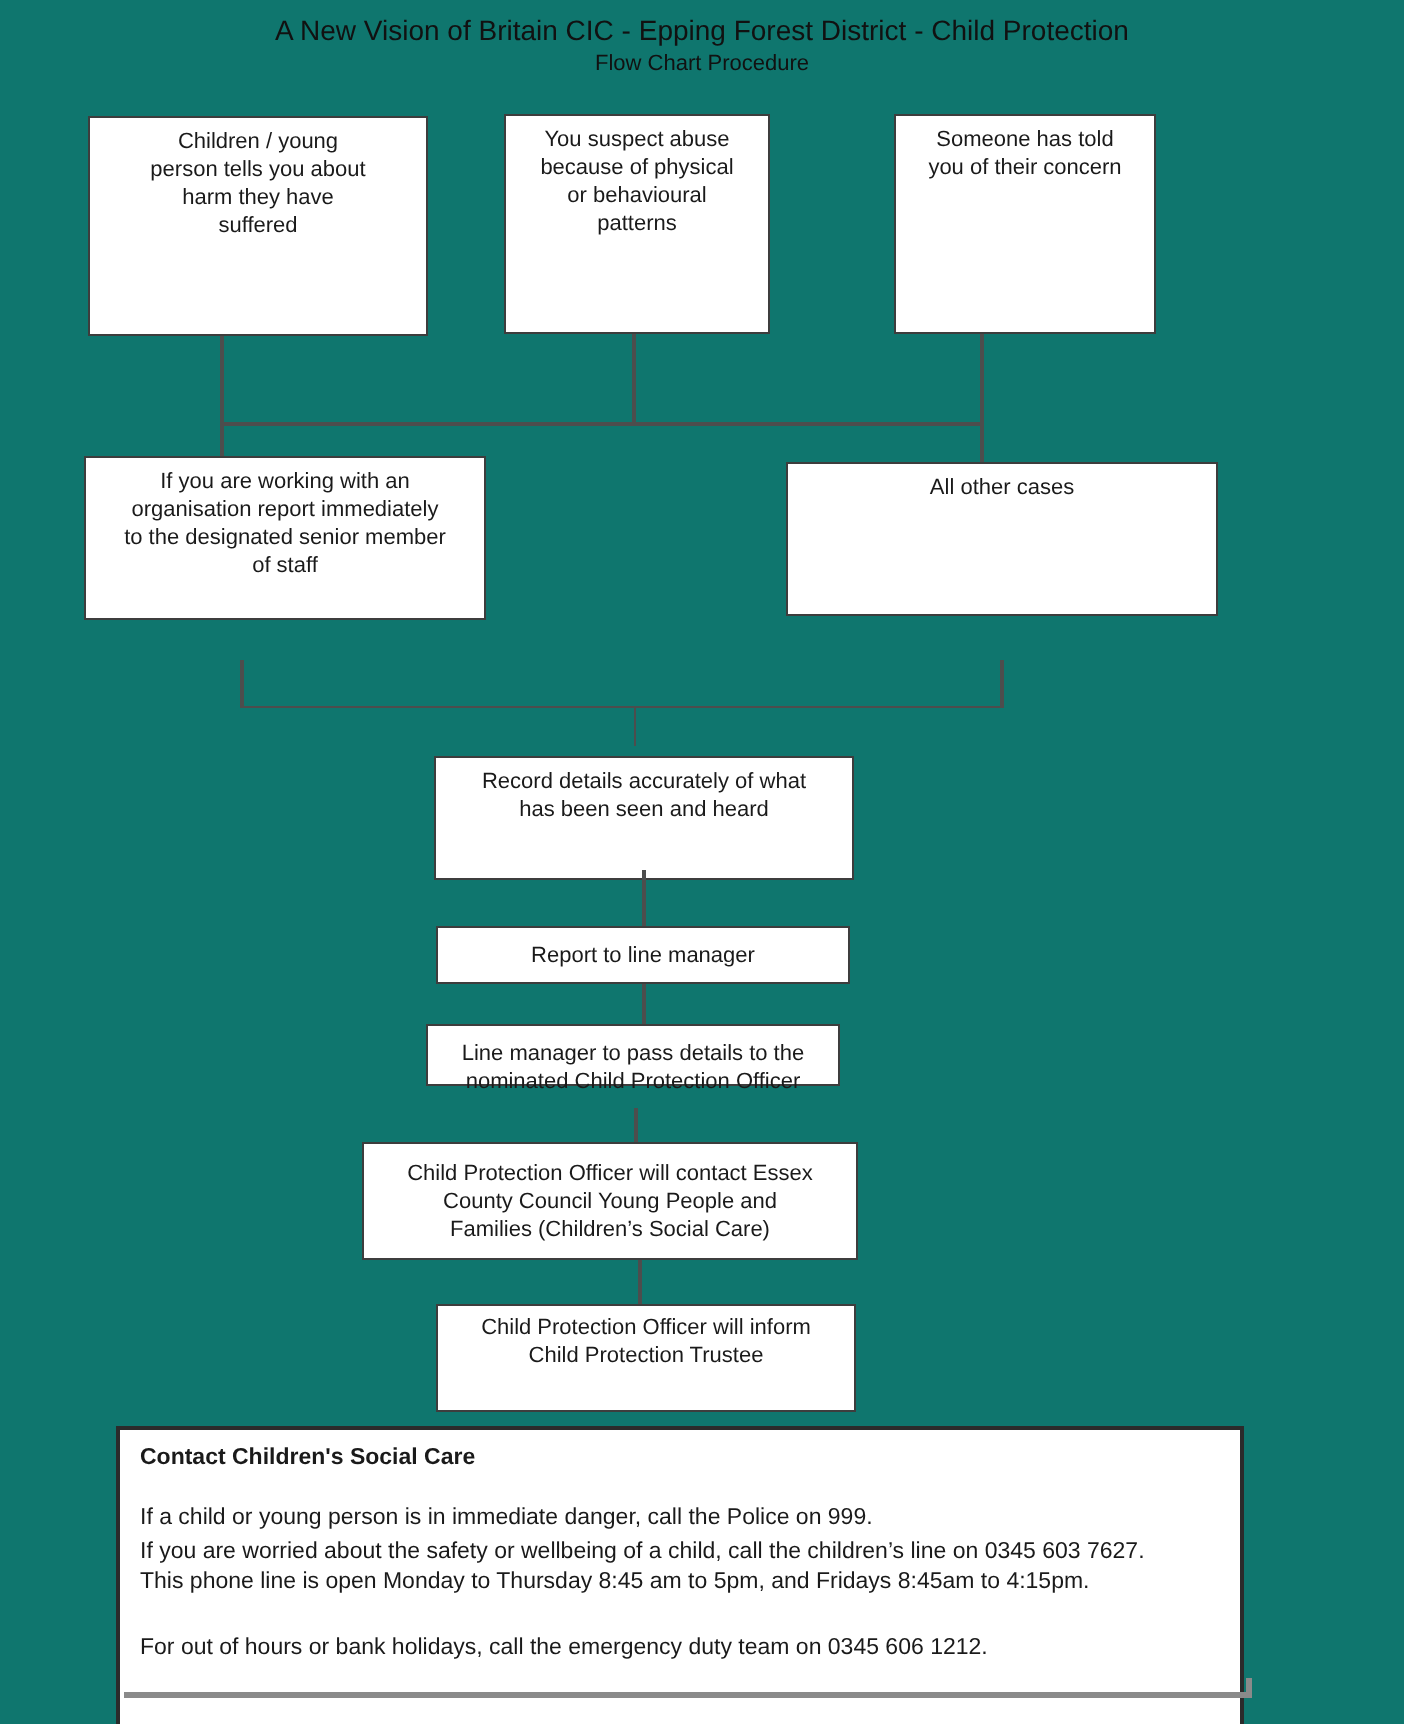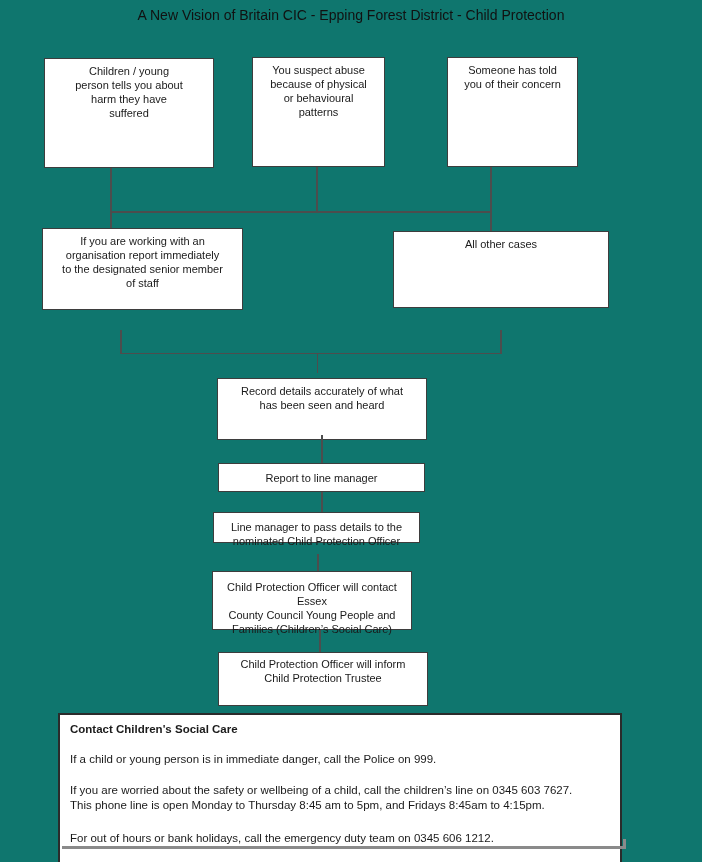--- a/index.html
+++ b/index.html
@@ -22,30 +22,31 @@
 
   .line{position:absolute;background:#4d4d4d;}
   .vline{width:1.5px;}
   .hline{height:1.5px;}
 
   #contact-panel{position:absolute;left:58px;top:713px;width:564px;height:164px;
         box-sizing:border-box;border:2px solid #2b2b2b;background:#fff;
         padding:7px 10px 0 10px;font-size:11.5px;line-height:15px;}
   #contact-panel .heading{font-weight:bold;margin:0 0 15px 0;}
   #contact-panel p{margin:0;white-space:pre-line;}
-  #contact-panel p.p1{margin-bottom:16px;}
+  #contact-panel p.p1{margin-bottom:2px;}
   #contact-panel p.p2{margin-bottom:18px;}
   .shadow{position:absolute;background:#8a8a8a;}
 </style>
 </head>
 <body>
 
 <div id="page">
 
   <div class="title">A New Vision of Britain CIC - Epping Forest District - Child Protection</div>
+  <div class="subtitle">Flow Chart Procedure</div>
 
   <div class="fbox pt5" style="left:44px;top:58px;width:170px;height:110px;">Children / young
 person tells you about
 harm they have
 suffered</div>
   <div class="fbox pt5" style="left:252px;top:57px;width:133px;height:110px;">You suspect abuse
 because of physical
 or behavioural
 patterns</div>
   <div class="fbox pt5" style="left:447px;top:57px;width:131px;height:110px;">Someone has told
@@ -74,21 +75,21 @@
 
   <div class="fbox vcenter" style="left:218px;top:463px;width:207px;height:29px;">Report to line manager</div>
 
   <div class="line vline" style="left:321px;top:492px;height:20px;"></div>
 
   <div class="fbox pt7" style="left:213px;top:512px;width:207px;height:31px;text-align:center;">Line manager to pass details to the
 nominated Child Protection Officer</div>
 
   <div class="line vline" style="left:317px;top:554px;height:17px;"></div>
 
-  <div class="fbox pt8" style="left:212px;top:571px;width:200px;height:59px;">Child Protection Officer will contact Essex
+  <div class="fbox pt8" style="left:181px;top:571px;width:248px;height:59px;">Child Protection Officer will contact Essex
 County Council Young People and
 Families (Children’s Social Care)</div>
 
   <div class="line vline" style="left:319px;top:630px;height:22px;"></div>
 
   <div class="fbox pt4" style="left:218px;top:652px;width:210px;height:54px;">Child Protection Officer will inform
 Child Protection Trustee</div>
 
   <div id="contact-panel">
     <div class="heading">Contact Children's Social Care</div>

